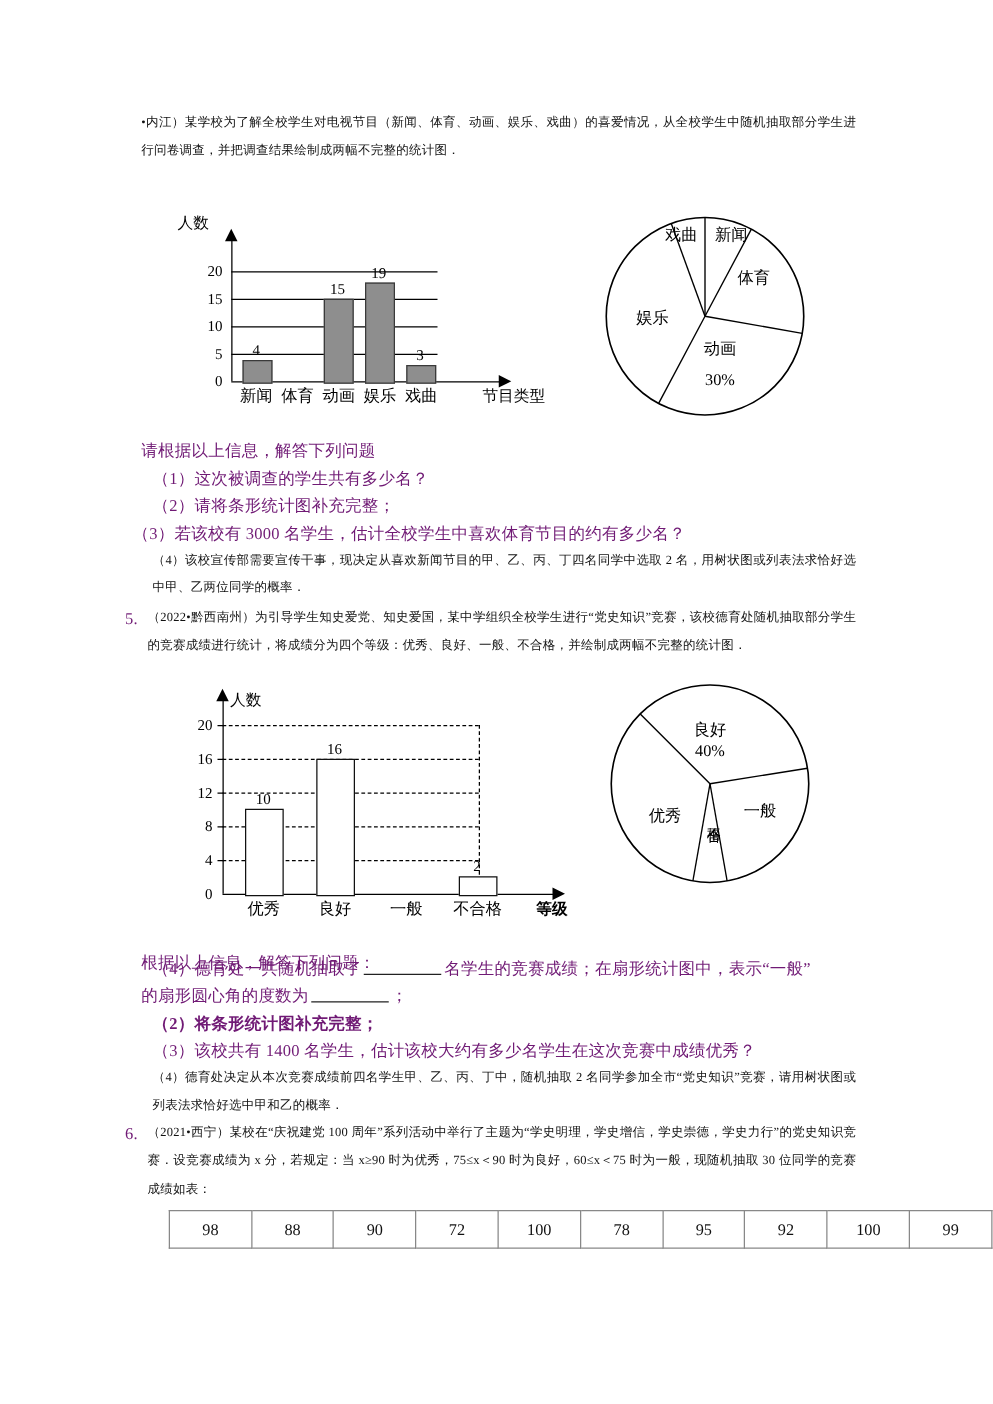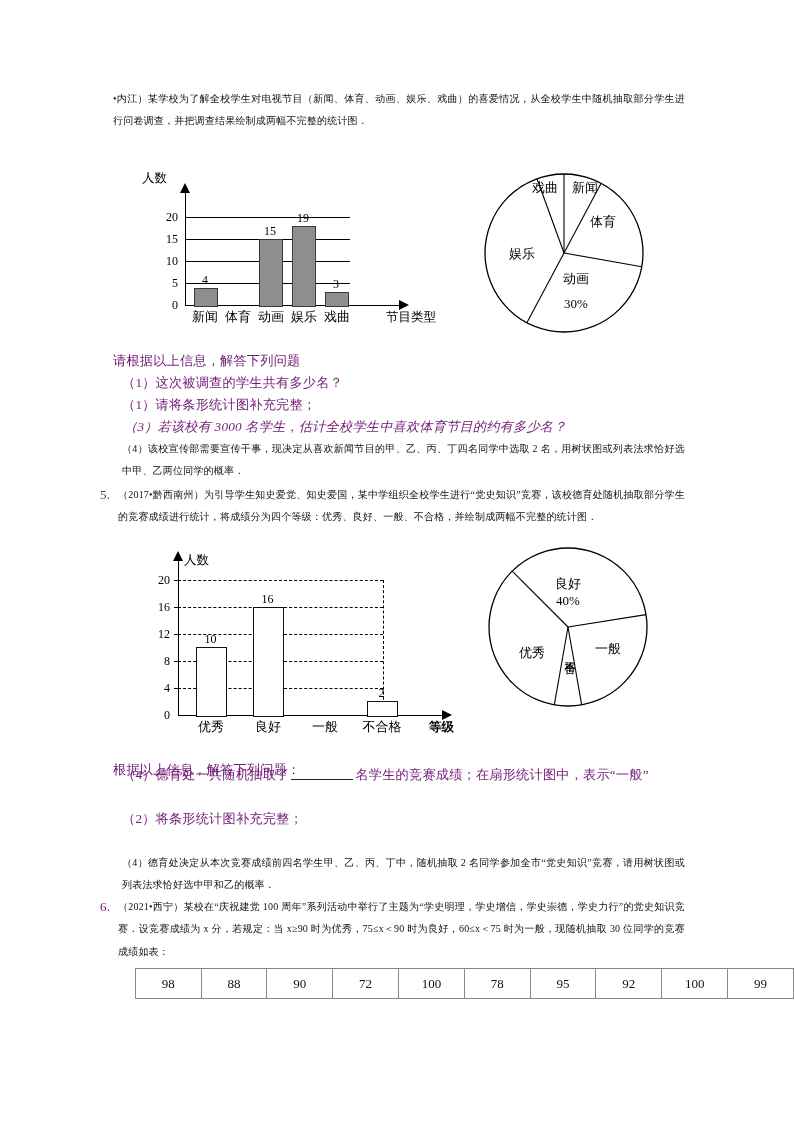--- a/index.html
+++ b/index.html
@@ -209,26 +209,26 @@
     <div class="pie-label" style="left:84px; top:10px; width:40px;">新闻</div>
     <div class="pie-label" style="left:102px; top:44px; width:40px;">体育</div>
     <div class="pie-label" style="left:75px; top:101px; width:40px;">动画</div>
     <div class="pie-label" style="left:75px; top:126px; width:40px;">30%</div>
     <div class="pie-label" style="left:21px; top:76px; width:40px;">娱乐</div>
     <div class="pie-label" style="left:44px; top:10px; width:40px;">戏曲</div>
   </div>
 
   <div class="qline" style="left:113px; top:350px; width:572px;">请根据以上信息，解答下列问题</div>
   <div class="qline" style="left:122px; top:372px; width:563px;">（1）这次被调查的学生共有多少名？</div>
-  <div class="qline" style="left:122px; top:394px; width:563px;">（1）请将条形统计图补充完整；</div>
-  <div class="qline" style="left:124px; top:416px; width:563px;font-style:italic;">（3）若该校有 3000 名学生，估计全校学生中喜欢体育节目的约有多少名？</div>
+  <div class="qline" style="left:122px; top:394px; width:563px;">（2）请将条形统计图补充完整；</div>
+  <div class="qline" style="left:106px; top:416px; width:563px;">（3）若该校有 3000 名学生，估计全校学生中喜欢体育节目的约有多少名？</div>
   <div class="para" style="left:122px; top:438px; width:563px;">（4）该校宣传部需要宣传干事，现决定从喜欢新闻节目的甲、乙、丙、丁四名同学中选取 2 名，用树状图或列表法求恰好选中甲、乙两位同学的概率．</div>
 
   <div class="qline" style="left:100px; top:484px; width:20px;">5.</div>
-  <div class="para" style="left:118px; top:484px; width:567px;">（2017•黔西南州）为引导学生知史爱党、知史爱国，某中学组织全校学生进行“党史知识”竞赛，该校德育处随机抽取部分学生的竞赛成绩进行统计，将成绩分为四个等级：优秀、良好、一般、不合格，并绘制成两幅不完整的统计图．</div>
+  <div class="para" style="left:118px; top:484px; width:567px;">（2022•黔西南州）为引导学生知史爱党、知史爱国，某中学组织全校学生进行“党史知识”竞赛，该校德育处随机抽取部分学生的竞赛成绩进行统计，将成绩分为四个等级：优秀、良好、一般、不合格，并绘制成两幅不完整的统计图．</div>
 
   <div class="chart" style="left:140px; top:548px; width:340px; height:180px;">
 
     <div class="axis-label" style="left:44px; top:4px;">人数</div>
 
     <div class="arrow-up" style="left:33px; top:3px;"></div>
     <div class="axis-line-y" style="left:38px; top:12px; height:155px;"></div>
     <div class="axis-line-x" style="left:38px; top:167px; width:265px;"></div>
     <div class="arrow-right" style="left:302px; top:162px;"></div>
 
@@ -285,22 +285,26 @@
     <div class="pie-label" style="left:101px; top:95px; width:40px;">一般</div>
     <div class="pie-label vertical" style="left:75px; top:108px; width:14px;">不合格</div>
     <div class="pie-label" style="left:25px; top:99px; width:40px;">优秀</div>
   </div>
 
   <div class="qline" style="left:113px; top:742px; width:572px;margin-top:17px;">根据以上信息，解答下列问题：</div>
 
   <div class="qline" style="left:122px; top:764px; width:563px;">
     <span>（4）德育处一共随机抽取了</span><span class="blank-line"></span><span>名学生的竞赛成绩；在扇形统计图中，表示“一般”</span>
   </div>
-
-  <div class="qline" style="left:122px; top:808px; width:563px;">（2）将条形统计图补充完整；</div>
+  <div class="qline" style="left:113px; top:786px; width:572px;">
+    <span>的扇形圆心角的度数为</span><span class="blank-line"></span><span>；</span>
+  </div>
+
+  <div class="qline" style="left:122px; top:808px; width:563px;font-weight:bold;">（2）将条形统计图补充完整；</div>
+  <div class="qline" style="left:122px; top:830px; width:563px;">（3）该校共有 1400 名学生，估计该校大约有多少名学生在这次竞赛中成绩优秀？</div>
   <div class="para" style="left:122px; top:852px; width:563px;">（4）德育处决定从本次竞赛成绩前四名学生甲、乙、丙、丁中，随机抽取 2 名同学参加全市“党史知识”竞赛，请用树状图或列表法求恰好选中甲和乙的概率．</div>
 
   <div class="qline" style="left:100px; top:896px; width:20px;">6.</div>
   <div class="para" style="left:118px; top:896px; width:567px;">（2021•西宁）某校在“庆祝建党 100 周年”系列活动中举行了主题为“学史明理，学史增信，学史崇德，学史力行”的党史知识竞赛．设竞赛成绩为 x 分，若规定：当 x≥90 时为优秀，75≤x＜90 时为良好，60≤x＜75 时为一般，现随机抽取 30 位同学的竞赛成绩如表：</div>
 
   <table class="data-table" style="left:135px; top:968px;">
     <tbody>
       <tr>
         <td class="num">98</td>
         <td class="num">88</td>

